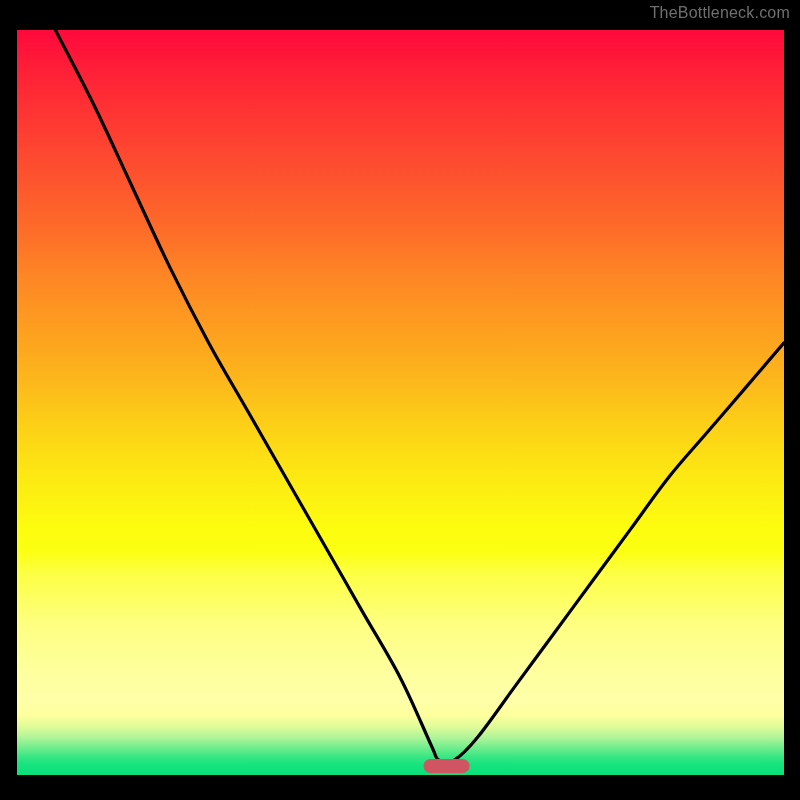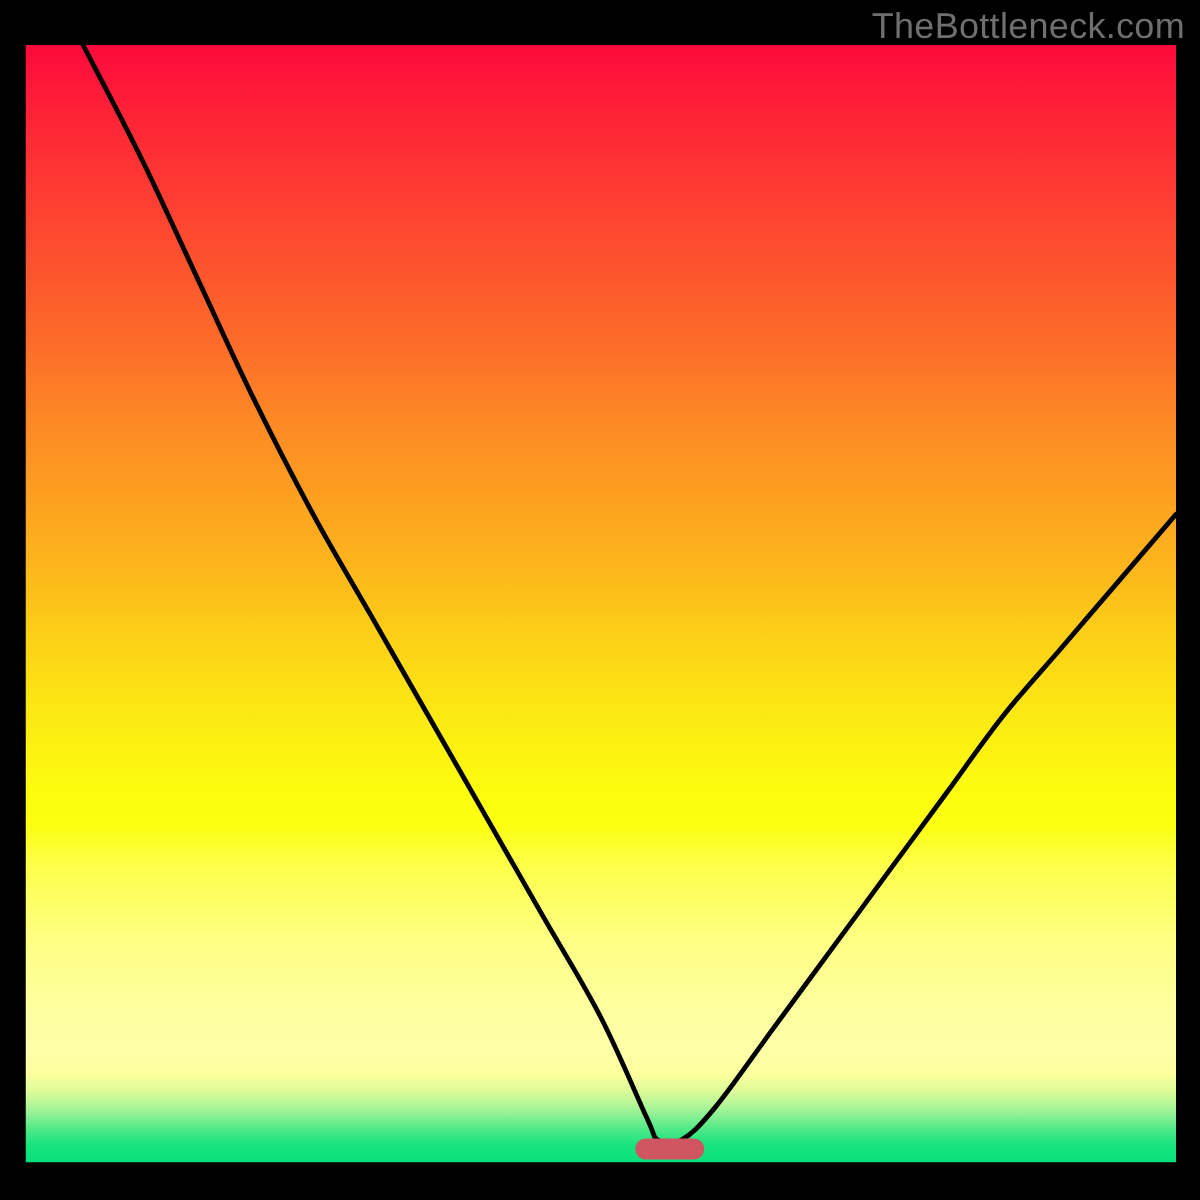--- a/index.html
+++ b/index.html
@@ -15,21 +15,21 @@
     position: relative;
     width: 800px;
     height: 800px;
     background: #000;
   }
   .watermark {
     position: absolute;
     top: 4px;
     right: 10px;
     color: #6f6f6f;
-    font-size: 24px;
+    font-size: 16px;
     font-weight: 400;
     letter-spacing: 0.2px;
     user-select: none;
   }
   .plot-area {
     position: absolute;
     left: 17px;
     top: 30px;
     width: 767px;
     height: 745px;

